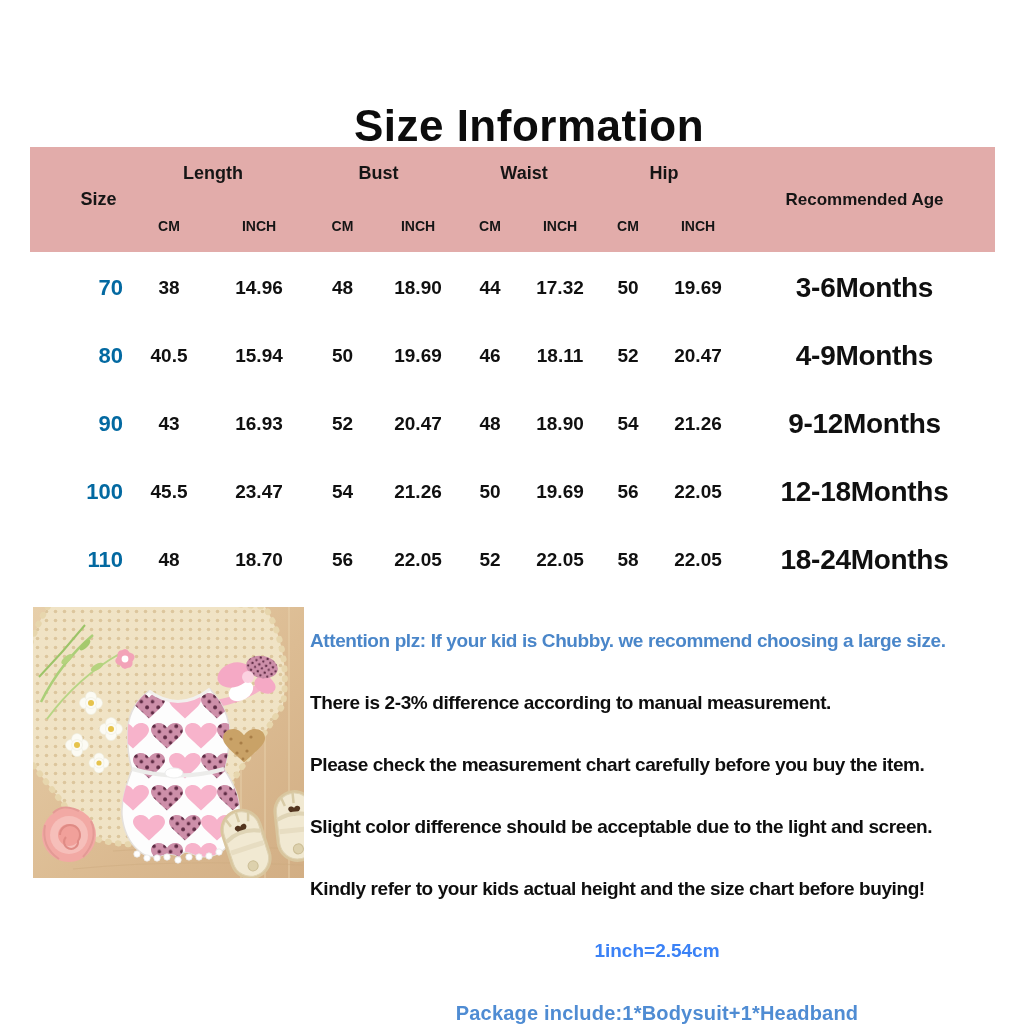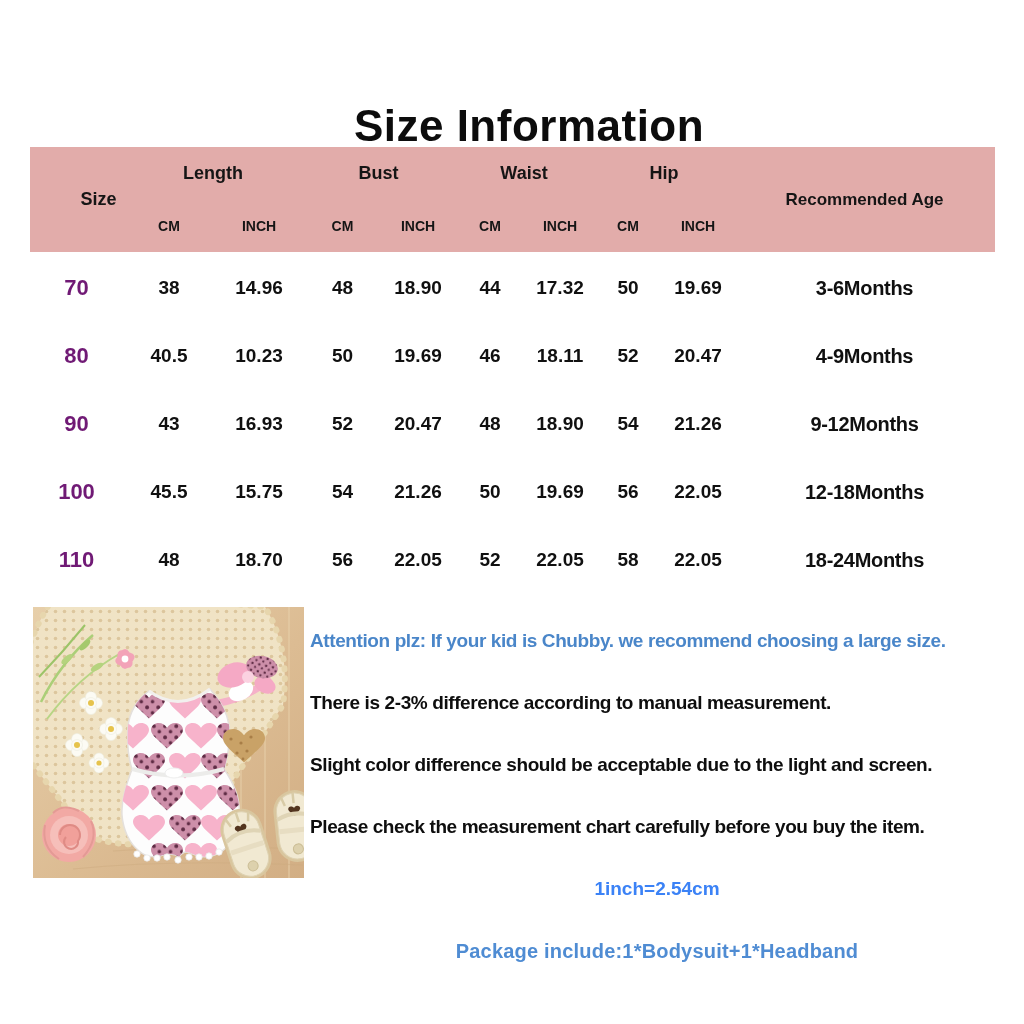--- a/index.html
+++ b/index.html
@@ -28,22 +28,22 @@
   .h-unit{grid-row:2;font-size:14px;}
   .u2{grid-column:2}.u3{grid-column:3}.u4{grid-column:4}.u5{grid-column:5}
   .u6{grid-column:6}.u7{grid-column:7}.u8{grid-column:8}.u9{grid-column:9}
   .tbody{margin-top:2px;}
   .trow{
     display:grid;
     grid-template-columns:93px 92px 88px 79px 72px 72px 68px 68px 72px 1fr;
     height:68px;align-items:center;text-align:center;
     font-size:19px;font-weight:700;color:#101010;
   }
-  .cell-size{color:#701a75;font-size:22px;}
-  .cell-age{font-size:20px;letter-spacing:-0.3px;}
+  .cell-size{color:#0369a1;font-size:22px;text-align:right;}
+  .cell-age{font-size:28px;letter-spacing:-0.3px;}
   
   .photo{position:absolute;left:33px;top:607px;width:271px;height:271px;}
   .notes{position:absolute;left:306px;top:600px;width:702px;}
   .note-line{
     height:43px;display:flex;align-items:center;white-space:nowrap;
     font-weight:700;font-size:19px;color:#0e0e0e;letter-spacing:-0.4px;padding-left:4px;
   }
   .note-attention{color:#4a86c9;}
   .note-center{justify-content:center;padding-left:0;}
   .note-conversion{color:#3b82f6;letter-spacing:0;}
@@ -80,21 +80,21 @@
         <div class="cell">18.90</div>
         <div class="cell">44</div>
         <div class="cell">17.32</div>
         <div class="cell">50</div>
         <div class="cell">19.69</div>
         <div class="cell cell-age">3-6Months</div>
       </div>
       <div class="trow">
         <div class="cell cell-size">80</div>
         <div class="cell">40.5</div>
-        <div class="cell">10.23</div>
+        <div class="cell">15.94</div>
         <div class="cell">50</div>
         <div class="cell">19.69</div>
         <div class="cell">46</div>
         <div class="cell">18.11</div>
         <div class="cell">52</div>
         <div class="cell">20.47</div>
         <div class="cell cell-age">4-9Months</div>
       </div>
       <div class="trow">
         <div class="cell cell-size">90</div>
@@ -104,21 +104,21 @@
         <div class="cell">20.47</div>
         <div class="cell">48</div>
         <div class="cell">18.90</div>
         <div class="cell">54</div>
         <div class="cell">21.26</div>
         <div class="cell cell-age">9-12Months</div>
       </div>
       <div class="trow">
         <div class="cell cell-size">100</div>
         <div class="cell">45.5</div>
-        <div class="cell">15.75</div>
+        <div class="cell">23.47</div>
         <div class="cell">54</div>
         <div class="cell">21.26</div>
         <div class="cell">50</div>
         <div class="cell">19.69</div>
         <div class="cell">56</div>
         <div class="cell">22.05</div>
         <div class="cell cell-age">12-18Months</div>
       </div>
       <div class="trow">
         <div class="cell cell-size">110</div>
@@ -306,17 +306,18 @@
         <path d="M-17,4 L17,4" stroke="#e7ddc2" stroke-width="5"></path>
         <circle cx="0" cy="23" r="5" fill="#ddd1ad" stroke="#cbbd95" stroke-width="1"></circle>
       </g>
     </g>
   </svg>
 </div>
 
 <div class="notes">
   <p class="note-line note-attention">Attention plz: If your kid is Chubby. we recommend choosing a large size.</p>
   <p class="note-line">There is 2-3% difference according to manual measurement.</p>
+  <p class="note-line">Please check the measurement chart carefully before you buy the item.</p>
   <p class="note-line">Slight color difference should be acceptable due to the light and screen.</p>
-  <p class="note-line">Please check the measurement chart carefully before you buy the item.</p>
+  <p class="note-line">Kindly refer to your kids actual height and the size chart before buying!</p>
   <p class="note-line note-center note-conversion">1inch=2.54cm</p>
   <p class="note-line note-center note-package">Package include:1*Bodysuit+1*Headband</p>
 </div>
 
 </body></html>

